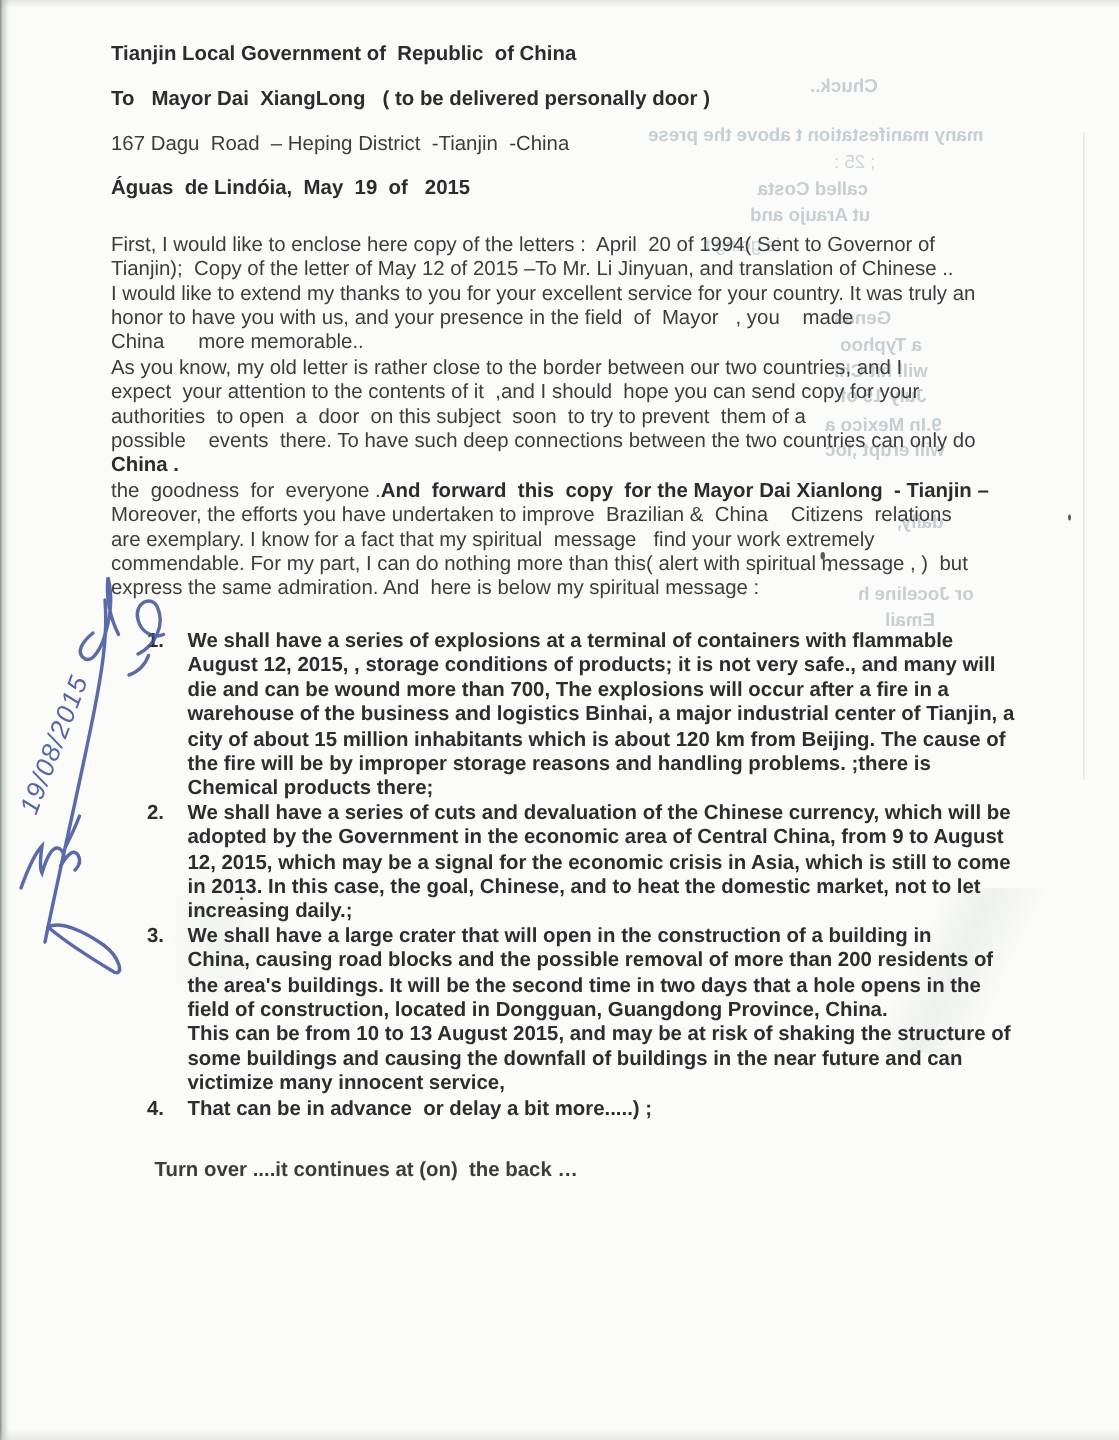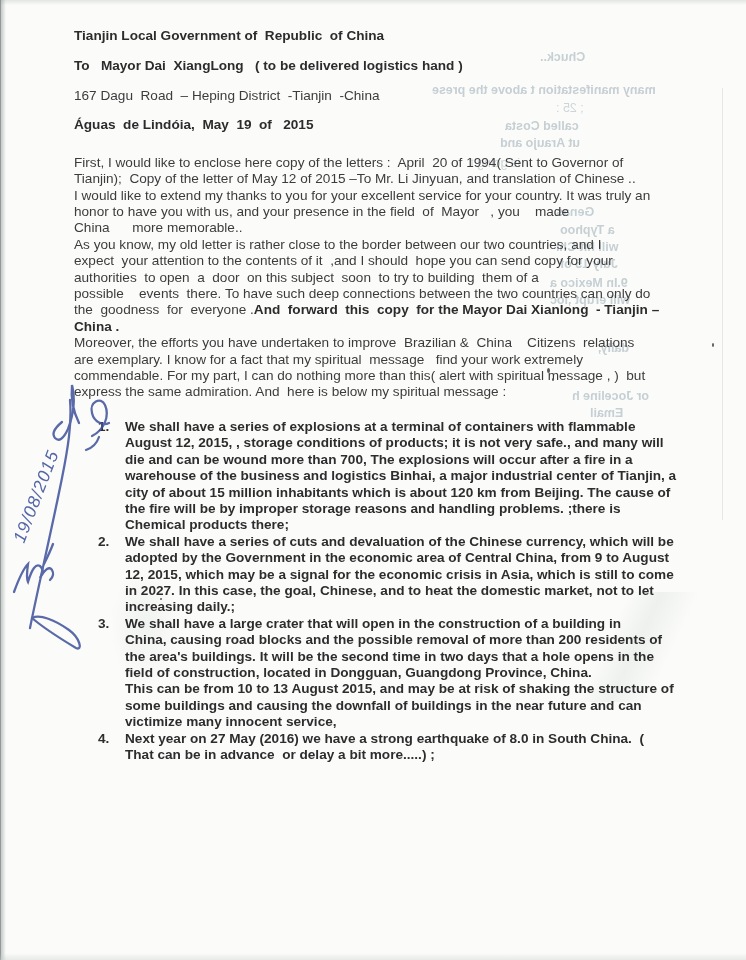--- a/index.html
+++ b/index.html
@@ -73,37 +73,37 @@
       <span class="bleed bb" style="left: 550px; top: 276px;">9.In Mexico a</span>
       <span class="bleed bb" style="left: 550px; top: 293px;">will erupt ,loc</span>
       <span class="bleed bb" style="left: 598px; top: 341px;">daily,</span>
       <span class="bleed bb" style="left: 572px; top: 389px;">or Joceline h</span>
       <span class="bleed bb" style="left: 590px; top: 406px;">Email</span>
     </div>
 
   <div class="content">
     <div class="hdr">
       <div class="ln b">Tianjin Local Government of  Republic  of China</div>
-      <div class="ln b">To   Mayor Dai  XiangLong   ( to be delivered logistics hand )</div>
+      <div class="ln b">To   Mayor Dai  XiangLong   ( to be delivered personally door )</div>
       <div class="ln">167 Dagu  Road  – Heping District  -Tianjin  -China</div>
       <div class="ln b">Águas  de Lindóia,  May  19  of   2015</div>
     </div>
 
     <div class="para">
         <div class="ln">First, I would like to enclose here copy of the letters :  April  20 of 1994( Sent to Governor of</div>
         <div class="ln">Tianjin);  Copy of the letter of May 12 of 2015 –To Mr. Li Jinyuan, and translation of Chinese ..</div>
         <div class="ln">I would like to extend my thanks to you for your excellent service for your country. It was truly an</div>
         <div class="ln">honor to have you with us, and your presence in the field  of  Mayor   , you    made</div>
         <div class="ln">China      more memorable..</div>
         <div class="ln">As you know, my old letter is rather close to the border between our two countries, and I</div>
         <div class="ln">expect  your attention to the contents of it  ,and I should  hope you can send copy for your</div>
-        <div class="ln">authorities  to open  a  door  on this subject  soon  to try to building  them of a</div>
+        <div class="ln">authorities  to open  a  door  on this subject  soon  to try to prevent  them of a</div>
         <div class="ln">possible    events  there. To have such deep connections between the two countries can only do</div>
+        <div class="ln"><span class="b">China .</span></div>
         <div class="ln"><span>the  goodness  for  everyone .</span><span class="b">And  forward  this  copy  for the Mayor Dai Xianlong  - Tianjin –</span></div>
-        <div class="ln"><span class="b">China .</span></div>
         <div class="ln">Moreover, the efforts you have undertaken to improve  Brazilian &amp;  China    Citizens  relations</div>
         <div class="ln">are exemplary. I know for a fact that my spiritual  message   find your work extremely</div>
         <div class="ln">commendable. For my part, I can do nothing more than this( alert with spiritual message , )  but</div>
         <div class="ln">express the same admiration. And  here is below my spiritual message :</div>
       </div>
 
     <div class="list">
         <div class="row">
           <div class="num">1.</div>
           <div class="itext">
@@ -115,45 +115,45 @@
             <div class="ln">the fire will be by improper storage reasons and handling problems. ;there is</div>
             <div class="ln">Chemical products there;</div>
           </div>
         </div>
         <div class="row">
           <div class="num">2.</div>
           <div class="itext">
             <div class="ln">We shall have a series of cuts and devaluation of the Chinese currency, which will be</div>
             <div class="ln">adopted by the Government in the economic area of Central China, from 9 to August</div>
             <div class="ln">12, 2015, which may be a signal for the economic crisis in Asia, which is still to come</div>
-            <div class="ln">in 2027. In this case, the goal, Chinese, and to heat the domestic market, not to let</div>
+            <div class="ln">in 2013. In this case, the goal, Chinese, and to heat the domestic market, not to let</div>
             <div class="ln">increasing daily.;</div>
           </div>
         </div>
         <div class="row">
           <div class="num">3.</div>
           <div class="itext">
             <div class="ln">We shall have a large crater that will open in the construction of a building in</div>
             <div class="ln">China, causing road blocks and the possible removal of more than 200 residents of</div>
             <div class="ln">the area's buildings. It will be the second time in two days that a hole opens in the</div>
             <div class="ln">field of construction, located in Dongguan, Guangdong Province, China.</div>
             <div class="ln">This can be from 10 to 13 August 2015, and may be at risk of shaking the structure of</div>
             <div class="ln">some buildings and causing the downfall of buildings in the near future and can</div>
             <div class="ln">victimize many innocent service,</div>
           </div>
         </div>
         <div class="row">
           <div class="num">4.</div>
           <div class="itext">
-            <div class="ln">Next year on 27 May (2016) we have a strong earthquake of 8.0 in South China.  (</div>
             <div class="ln">That can be in advance  or delay a bit more.....) ;</div>
           </div>
         </div>
       </div>
 
+    <div class="note">Turn over ....it continues at (on)  the back …</div>
   </div>
 
   <svg class="sig" viewBox="0 0 125 290">
     <g stroke="#3f519b" stroke-width="2.3" fill="none" stroke-linecap="round" opacity="0.85">
 
       <path d="M 30 250 C 38 210, 52 150, 62 100 C 68 70, 72 45, 70 22"></path>
 
       <path d="M 32 240 C 46 252, 66 264, 76 270 C 83 273, 80 260, 69 252 C 55 242, 40 236, 32 240"></path>
 
       <path d="M 14 214 q 8 -22 14 -28 q -2 14 0 18 q 6 -20 12 -16 q 5 4 0 12 q 8 -14 12 -8 q 3 5 -2 10"></path>

